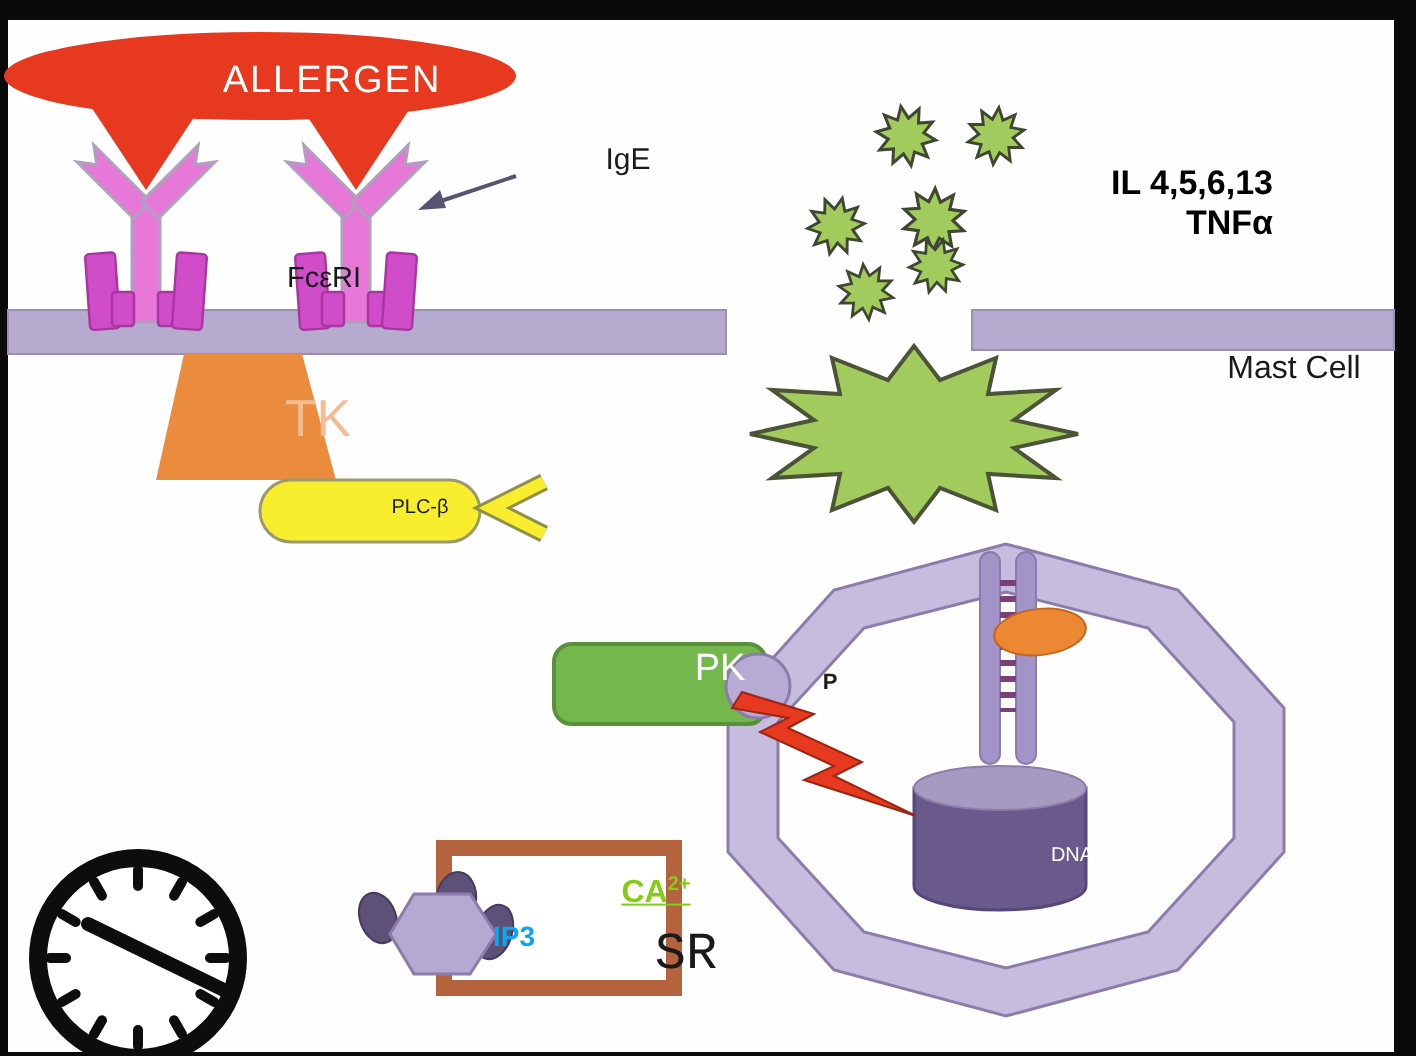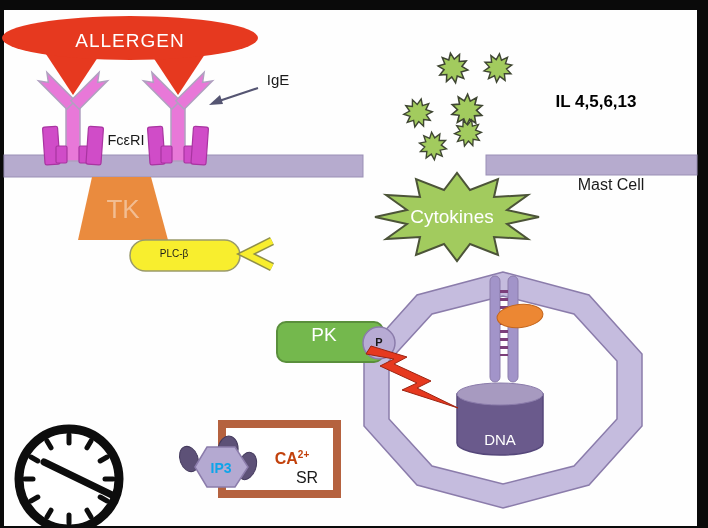--- a/index.html
+++ b/index.html
@@ -1,21 +1,21 @@
 <!DOCTYPE html>
 <html><head>
 <meta charset="utf-8">
 <style>
   html,body{margin:0;padding:0;background:#222;}
   .stage{position:relative;width:708px;height:528px;background:#0a0a0a;overflow:hidden;
          font-family:"Liberation Sans",sans-serif;}
   .canvas{position:absolute;left:4px;top:10px;width:693px;height:516px;background:#fefefe;}
   svg.art{position:absolute;left:0;top:0;width:708px;height:528px;}
   .lbl{position:absolute;transform:translate(-50%,-50%);white-space:nowrap;color:#1a1a1a;
-       line-height:1.15;}
+       line-height:1.15;margin-left:36px;}
   .b{font-weight:bold;}
   .white{color:#ffffff;}
   .block{position:absolute;text-align:right;transform:translate(-50%,-50%);}
   .sup{position:relative;top:-6px;font-size:10px;font-weight:bold;}
 </style>
 </head>
 <body>
 
 <div class="stage">
   <div class="canvas"></div>
@@ -134,27 +134,27 @@
       <polygon points="209,105 223,104 220,95" fill="#555572"></polygon>
     </g>
   </svg>
 
   <div class="lbl white" style="left:130px;top:41px;font-size:19px;letter-spacing:1px;">ALLERGEN</div>
   <div class="lbl" style="left:278px;top:80px;font-size:15px;">IgE</div>
   <div class="lbl" style="left:126px;top:140px;font-size:14.5px;">FcεRI</div>
 
   <div class="block b" style="left:596px;top:102px;font-size:17px;">
     <div>IL 4,5,6,13</div>
+    <div>TNFα</div>
   </div>
 
   <div class="lbl" style="left:611px;top:185px;font-size:16px;">Mast Cell</div>
-  <div class="lbl white" style="left:452px;top:217px;font-size:19px;">Cytokines</div>
   <div class="lbl" style="left:123px;top:210px;font-size:26px;color:#f2bd92;">TK</div>
   <div class="lbl" style="left:174px;top:254px;font-size:10px;">PLC-β</div>
   <div class="lbl white" style="left:324px;top:335px;font-size:19px;">PK</div>
   <div class="lbl b" style="left:379px;top:342px;font-size:11px;">P</div>
-  <div class="lbl white" style="left:500px;top:440px;font-size:15px;">DNA</div>
+  <div class="lbl white" style="left:500px;top:428px;font-size:10px;">DNA</div>
 
 
-  <div class="lbl b" style="left:292px;top:459px;font-size:16px;color:#c2410c;"><span>CA</span><span class="sup">2+</span></div>
-  <div class="lbl" style="left:307px;top:478px;font-size:16px;">SR</div>
+  <div class="lbl b" style="left:292px;top:447px;font-size:16px;color:#84cc16;text-decoration:underline;"><span>CA</span><span class="sup">2+</span></div>
+  <div class="lbl" style="left:307px;top:478px;font-size:26px;font-family:Liberation Mono, monospace;">SR</div>
   <div class="lbl b" style="left:221px;top:468px;font-size:14px;color:#0ea5e9;">IP3</div>
 </div>
 
 </body></html>

